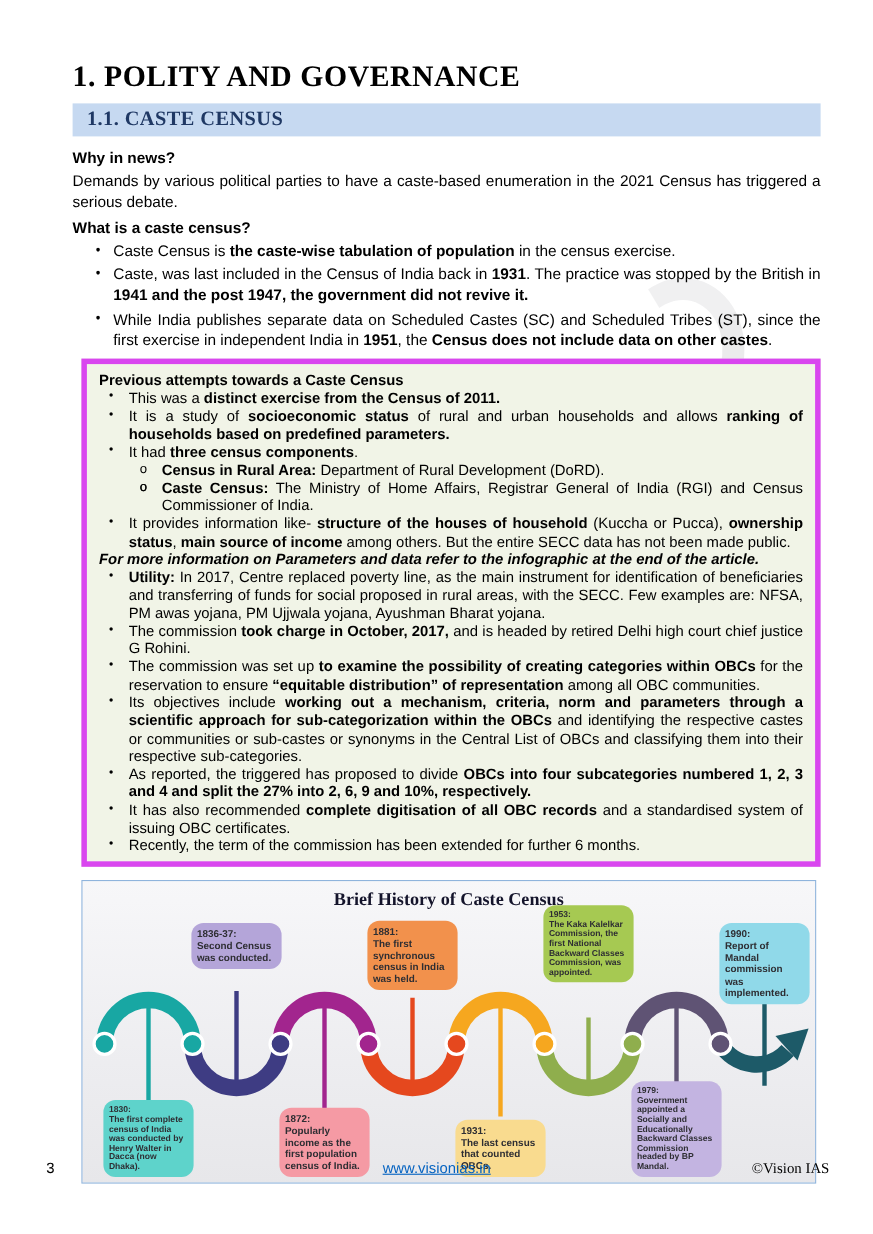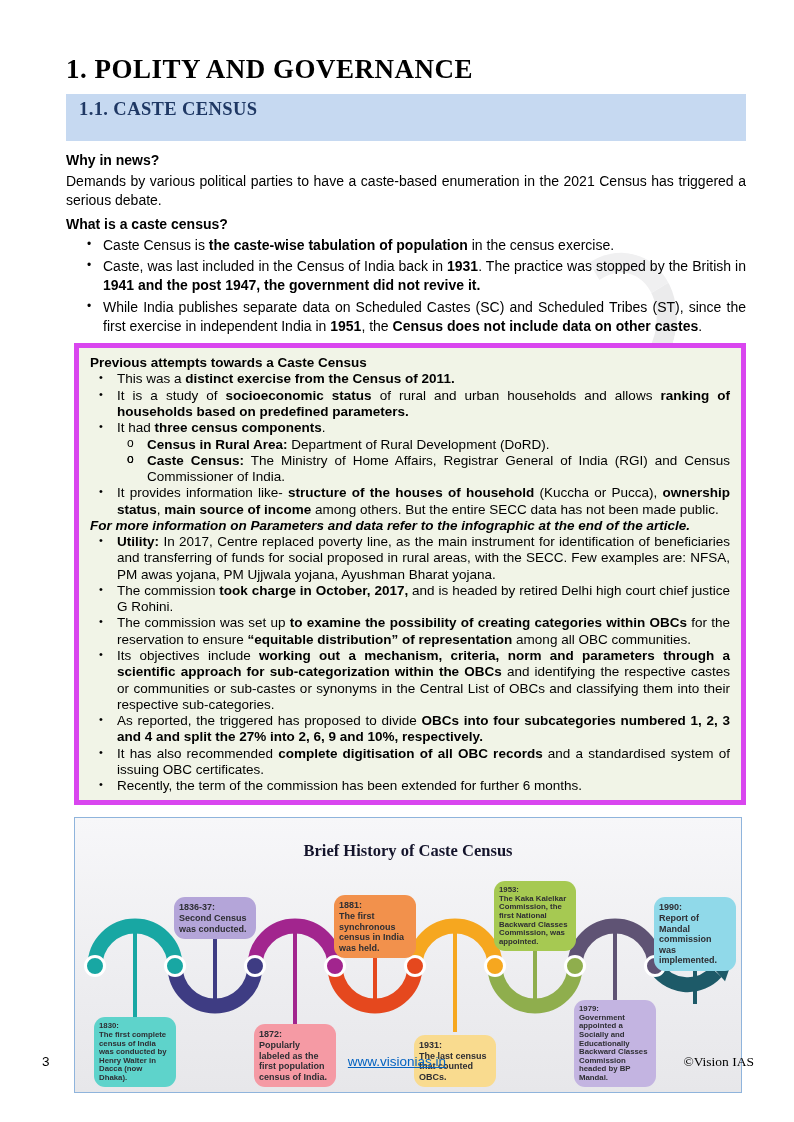--- a/index.html
+++ b/index.html
@@ -10,21 +10,21 @@
   .wm{position:absolute;z-index:0;}
   .wm-arc{top:252px;left:556px;width:80px;height:104px;border:20px solid transparent;
           border-right:20px solid #dcdcde;border-top:20px solid #e4e4e6;border-radius:50%;
           transform:rotate(14deg);opacity:.55;}
   .wm-slash{top:636px;left:158px;width:16px;height:158px;background:#e3e3e7;transform:rotate(30deg);opacity:.6;}
 
   .content{position:relative;z-index:1;padding:54px 48px 0 66px;}
 
   .h1{font-family:"Liberation Serif",serif;font-weight:bold;font-size:27px;letter-spacing:.5px;margin:0 0 9px 0;}
   .h2bar{font-family:"Liberation Serif",serif;font-weight:bold;font-size:18.5px;color:#1F3864;
-         height:47px;line-height:30px;padding-left:13px;margin:0 0 11px 0;letter-spacing:.4px;}
+         height:30px;line-height:30px;padding-left:13px;margin:0 0 11px 0;letter-spacing:.4px;}
 
   .bhead{font-weight:bold;font-size:14px;margin:3px 0 4px 0;}
   .para{font-size:14px;line-height:1.38;text-align:justify;margin:0 0 5px 0;}
 
   .blist{margin:1px 0 7px 0;}
   .bullet{position:relative;padding-left:37px;font-size:14px;line-height:1.38;text-align:justify;margin-bottom:2px;}
   .bullet > .mk{position:absolute;left:21px;top:0;font-size:12px;}
 
   
   .secc-box{margin-left:8px;border:5px solid #d946ef;background:#F1F4E7;padding:7px 11px 6px 11px;
@@ -33,25 +33,25 @@
   .sb-bullet{position:relative;padding-left:27px;text-align:justify;}
   .sb-bullet > .mk{position:absolute;left:9px;top:0;font-size:11px;}
   .sb-sub{position:relative;padding-left:57px;text-align:justify;font-size:13.5px;}
   .sb-sub > .mk{position:absolute;left:37px;top:-1px;font-size:12px;}
   .sb-italic{font-weight:bold;font-style:italic;text-align:justify;}
 
   
   .panel{position:relative;margin-left:8px;margin-top:12px;width:668px;height:276px;
          border:1.5px solid #8FB4DC;background:linear-gradient(180deg,#f7f7f9 0%,#ededf0 60%,#e7e7ea 100%);
          box-sizing:border-box;}
-  .panel-title{position:absolute;top:23px;left:0;width:100%;text-align:center;
+  .panel-title{position:absolute;top:7px;left:0;width:100%;text-align:center;
                font-family:"Liberation Serif",serif;font-weight:bold;font-size:16.5px;color:#14142b;z-index:1;}
   .panel svg{position:absolute;top:0;left:0;z-index:1;}
   .event-box{position:absolute;z-index:2;width:82px;box-sizing:border-box;border-radius:11px;
-             padding:5px 5px;color:#2e2e33;font-size:9px;line-height:1.18;font-weight:bold;margin-top:41px;}
+             padding:5px 5px;color:#2e2e33;font-size:9px;line-height:1.18;font-weight:bold;}
   .dense{font-size:7.8px;line-height:1.1;}
   .event-year{font-weight:bold;}
 
   
   .footer{position:absolute;z-index:1;top:1054px;left:40px;right:40px;height:20px;font-size:13.5px;}
   .footer .pgno{position:absolute;left:2px;top:0;}
   .footer .mid{position:absolute;left:0;width:100%;text-align:center;top:0;}
   .footer .mid a{color:#0563C1;text-decoration:underline;}
   .footer .copy{position:absolute;right:0;top:0;font-family:"Liberation Serif",serif;}
 </style>
@@ -127,21 +127,21 @@
         <circle cx="500" cy="148" r="9.5" stroke="#fff" stroke-width="3" fill="#8FAE4D"></circle>
         <circle cx="580" cy="148" r="9.5" stroke="#fff" stroke-width="3" fill="#5F5374"></circle>
       </svg>
 
       <div class="event-box dense" style="left: 19px; bottom: 5px; background-color: rgb(94, 211, 203);">
         <div class="event-year">1830:</div>
         <div class="event-text">The first complete census of India was conducted by Henry Walter in Dacca (now Dhaka).</div>
       </div>
       <div class="event-box" style="left: 179px; bottom: 5px; background-color: rgb(245, 154, 164);">
         <div class="event-year">1872:</div>
-        <div class="event-text">Popularly labeled as the first population census of India.</div>
+        <div class="event-text">Popularly income as the first population census of India.</div>
       </div>
       <div class="event-box" style="left: 339px; bottom: 5px; background-color: rgb(249, 219, 143);">
         <div class="event-year">1931:</div>
         <div class="event-text">The last census that counted OBCs.</div>
       </div>
       <div class="event-box dense" style="left: 499px; bottom: 5px; background-color: rgb(195, 180, 225);">
         <div class="event-year">1979:</div>
         <div class="event-text">Government appointed a Socially and Educationally Backward Classes Commission headed by BP Mandal.</div>
       </div>
 

